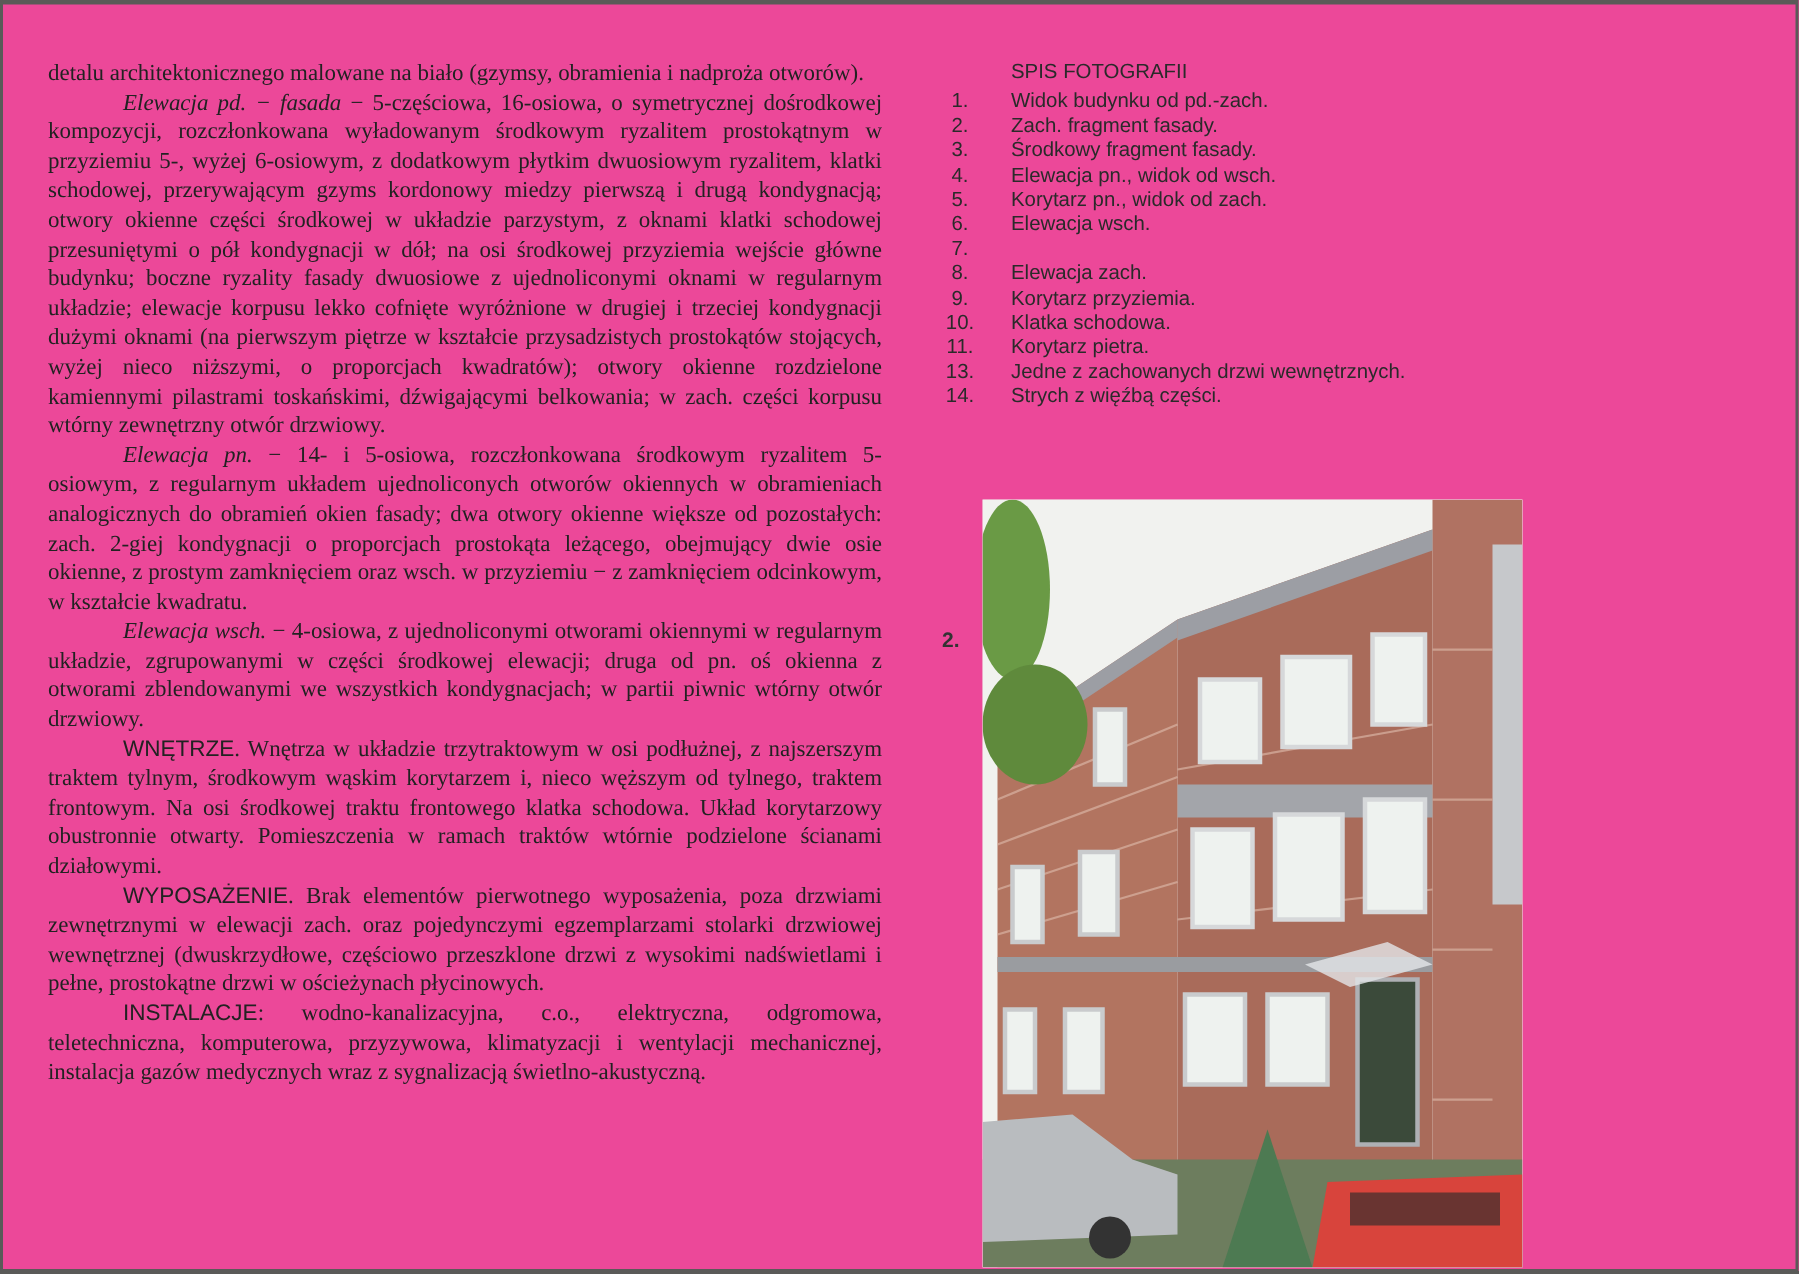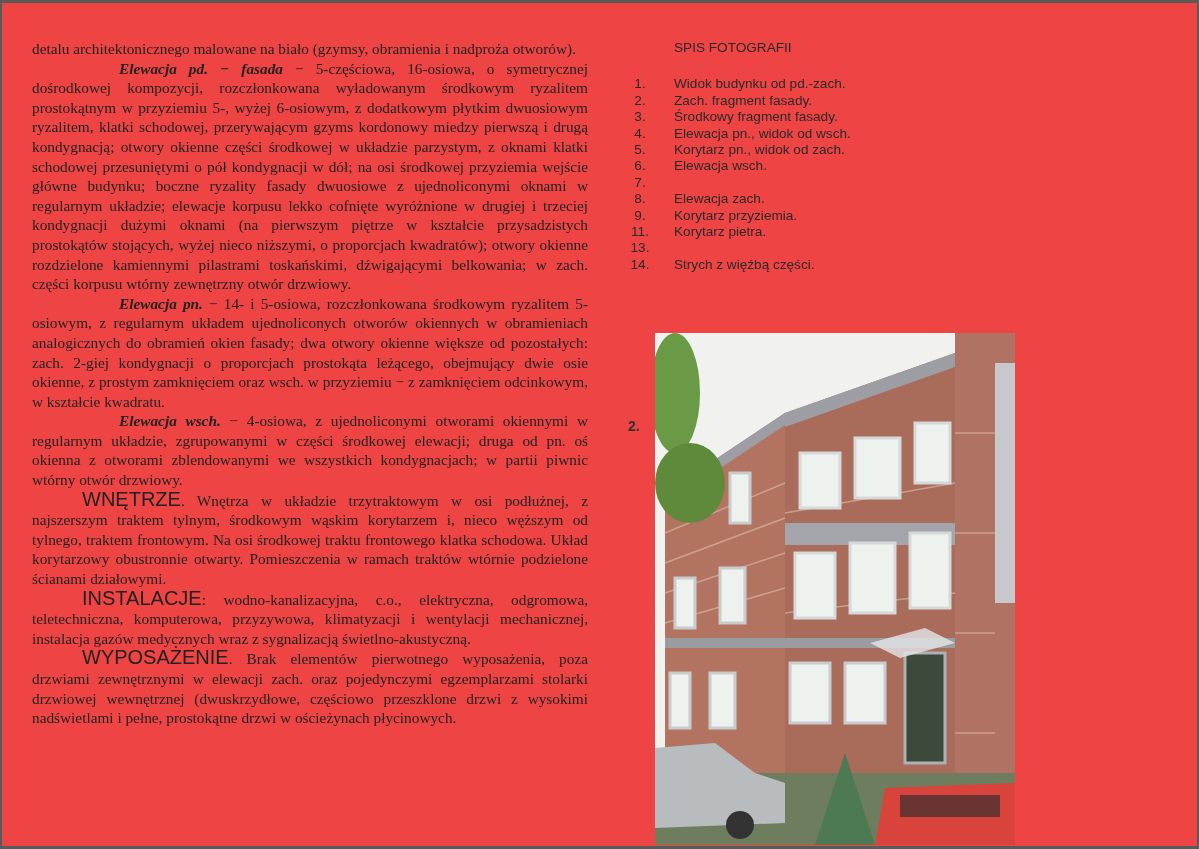--- a/index.html
+++ b/index.html
@@ -4,36 +4,36 @@
 <style>
   html, body { margin: 0; padding: 0; }
   body {
     width: 1199px; height: 849px; overflow: hidden;
     background: #5a5a58;
     position: relative;
     font-family: "Liberation Serif", serif;
   }
   .page {
     position: absolute; left: 2px; top: 3px; width: 1195px; height: 843px;
-    background: #ef4444;
+    background: #ec4899;
   }
   .left-col {
     position: absolute; left: 30px; top: 36px; width: 556px;
     font-size: 15.3px; line-height: 19.6px; color: #222;
     text-align: justify;
   }
   .left-col p { margin: 0; }
   .indent { text-indent: 50px; }
-  .em { font-weight: bold; font-style: italic; margin-left: 37px; }
-  .caps { font-family: "Liberation Sans", sans-serif; font-size: 20px; }
+  .em { font-weight: normal; font-style: italic; }
+  .caps { font-family: "Liberation Sans", sans-serif; font-size: 15px; }
   .spis {
     position: absolute; left: 632px; top: 37px; width: 420px;
     font-family: "Liberation Sans", sans-serif; font-size: 13.6px; line-height: 16.4px; color: #2a2a2a;
   }
-  .spis-title { margin-left: 40px; margin-bottom: 20px; }
+  .spis-title { margin-left: 40px; margin-bottom: 3px; }
   .spis ol { list-style: none; margin: 0; padding: 0; }
   .spis li { display: flex; }
   .spis .num { width: 40px; text-align: right; padding-right: 0; box-sizing: border-box; margin-left: -14px; width: 54px; padding-right: 14px; text-align: center; }
   .photo-label {
     position: absolute; left: 626px; top: 415px;
     font-family: "Liberation Sans", sans-serif; font-weight: bold; font-size: 14px; color: #333;
   }
   .photo {
     position: absolute; left: 653px; top: 330px; width: 360px; height: 512px;
     overflow: hidden; background: #eef0ee;
@@ -43,22 +43,22 @@
 <body>
 
 <div class="page">
 
   <div class="left-col">
     <p>detalu architektonicznego malowane na biało (gzymsy, obramienia i nadproża otworów).</p>
     <p class="indent"><span class="em">Elewacja pd. − fasada</span><span> − 5-częściowa, 16-osiowa, o symetrycznej dośrodkowej kompozycji, rozczłonkowana wyładowanym środkowym ryzalitem prostokątnym w przyziemiu 5-, wyżej 6-osiowym, z dodatkowym płytkim dwuosiowym ryzalitem, klatki schodowej, przerywającym gzyms kordonowy miedzy pierwszą i drugą kondygnacją; otwory okienne części środkowej w układzie parzystym, z oknami klatki schodowej przesuniętymi o pół kondygnacji w dół; na osi środkowej przyziemia wejście główne budynku; boczne ryzality fasady dwuosiowe z ujednoliconymi oknami w regularnym układzie; elewacje korpusu lekko cofnięte wyróżnione w drugiej i trzeciej kondygnacji dużymi oknami (na pierwszym piętrze w kształcie przysadzistych prostokątów stojących, wyżej nieco niższymi, o proporcjach kwadratów); otwory okienne rozdzielone kamiennymi pilastrami toskańskimi, dźwigającymi belkowania; w zach. części korpusu wtórny zewnętrzny otwór drzwiowy.</span></p>
     <p class="indent"><span class="em">Elewacja pn.</span><span> − 14- i 5-osiowa, rozczłonkowana środkowym ryzalitem 5-osiowym, z regularnym układem ujednoliconych otworów okiennych w obramieniach analogicznych do obramień okien fasady; dwa otwory okienne większe od pozostałych: zach. 2-giej kondygnacji o proporcjach prostokąta leżącego, obejmujący dwie osie okienne,  z prostym zamknięciem oraz wsch. w przyziemiu − z zamknięciem odcinkowym, w kształcie kwadratu.</span></p>
     <p class="indent"><span class="em">Elewacja wsch.</span><span> −  4-osiowa, z ujednoliconymi otworami okiennymi w regularnym układzie, zgrupowanymi w części środkowej elewacji; druga od pn. oś okienna z otworami zblendowanymi we wszystkich kondygnacjach; w partii piwnic wtórny otwór drzwiowy.</span></p>
     <p class="indent"><span class="caps">WNĘTRZE</span><span>. Wnętrza w układzie trzytraktowym w osi podłużnej, z najszerszym traktem tylnym, środkowym wąskim korytarzem i, nieco węższym od tylnego, traktem frontowym. Na osi środkowej traktu frontowego klatka schodowa. Układ korytarzowy obustronnie otwarty. Pomieszczenia w ramach traktów wtórnie podzielone ścianami działowymi.</span></p>
+    <p class="indent"><span class="caps">WYPOSAŻENIE</span><span>. Brak elementów pierwotnego wyposażenia, poza drzwiami zewnętrznymi w elewacji zach. oraz pojedynczymi egzemplarzami stolarki drzwiowej wewnętrznej (dwuskrzydłowe, częściowo przeszklone drzwi z wysokimi nadświetlami i pełne, prostokątne drzwi w ościeżynach płycinowych.</span></p>
     <p class="indent"><span class="caps">INSTALACJE</span><span>: wodno-kanalizacyjna, c.o., elektryczna, odgromowa, teletechniczna, komputerowa, przyzywowa, klimatyzacji i wentylacji mechanicznej, instalacja gazów medycznych wraz z sygnalizacją świetlno-akustyczną.</span></p>
-    <p class="indent"><span class="caps">WYPOSAŻENIE</span><span>. Brak elementów pierwotnego wyposażenia, poza drzwiami zewnętrznymi w elewacji zach. oraz pojedynczymi egzemplarzami stolarki drzwiowej wewnętrznej (dwuskrzydłowe, częściowo przeszklone drzwi z wysokimi nadświetlami i pełne, prostokątne drzwi w ościeżynach płycinowych.</span></p>
   </div>
 
   <div class="spis">
     <div class="spis-title">SPIS FOTOGRAFII</div>
     <ol id="spis-list">
         <li>
           <span class="num">1.</span>
           <span>Widok budynku od pd.-zach.</span>
         </li>
         <li>
@@ -86,25 +86,30 @@
         </li>
         <li>
           <span class="num">8.</span>
           <span>Elewacja zach.</span>
         </li>
         <li>
           <span class="num">9.</span>
           <span>Korytarz przyziemia.</span>
         </li>
         <li>
+          <span class="num">10.</span>
+          <span>Klatka schodowa.</span>
+        </li>
+        <li>
           <span class="num">11.</span>
           <span>Korytarz pietra.</span>
         </li>
         <li>
           <span class="num">13.</span>
+          <span>Jedne z zachowanych drzwi wewnętrznych.</span>
         </li>
         <li>
           <span class="num">14.</span>
           <span>Strych z więźbą części.</span>
         </li>
       </ol>
   </div>
 
   <div class="photo-label">2.</div>
 

